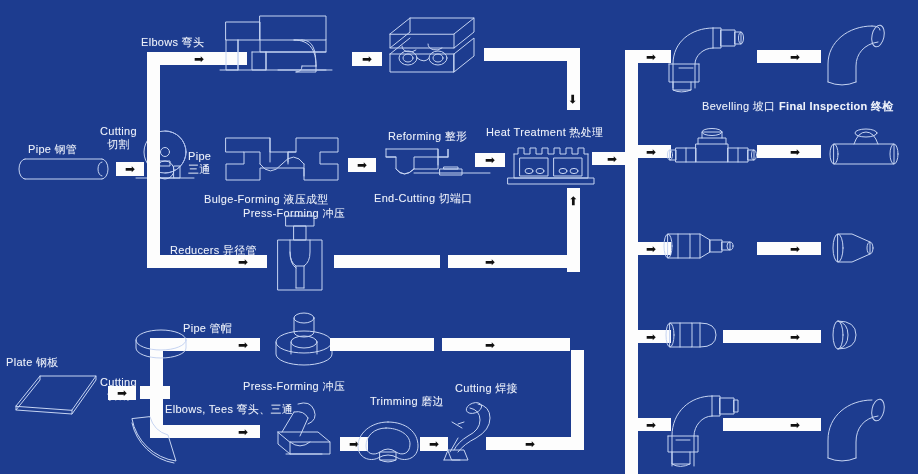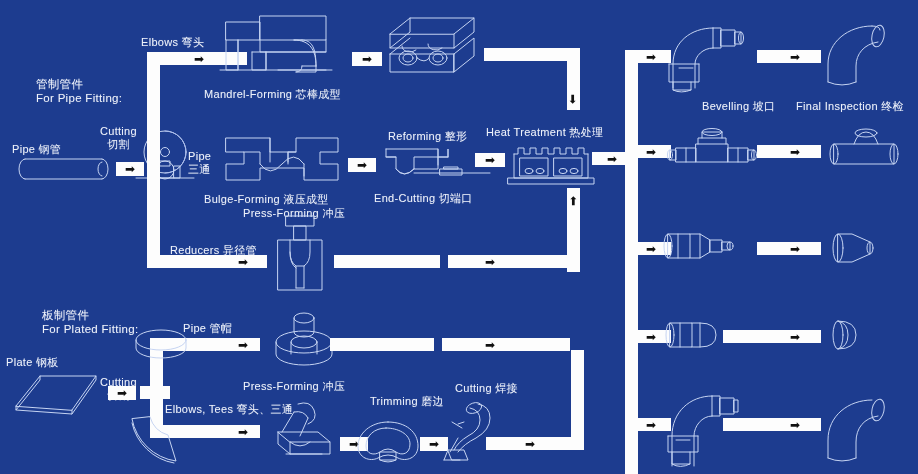--- a/index.html
+++ b/index.html
@@ -54,25 +54,23 @@
     stroke-linecap:round;
     vector-effect:non-scaling-stroke;
   }
   .fig svg .flat{stroke:#aabcec;}
 </style>
 </head>
 <body>
 
 <div id="stage">
 
-  <div class="lbl sec two" style="left:36px;top:77px;"><span>管制管件</span><br><span>For Pipe Fitting:</span></div>
-
-  <div class="lbl sec two" style="left:42px;top:308px;"><span>板制管件</span><br><span>For Plated Fitting:</span></div>
-
-  <div class="lbl" style="left:12px;top:143px;">Pipe 钢管</div>
+
+
+  <div class="lbl" style="left:28px;top:143px;">Pipe 钢管</div>
 
   <div class="fig" style="left:18px;top:156px;">
     <svg width="92" height="26" viewBox="0 0 92 26">
       <path d="M7 3 H84"></path>
         <path d="M7 23 H84"></path>
       <path d="M7 3 a6 10 0 0 0 0 20"></path>
       <path d="M84 3 a6 10 0 0 1 0 20"></path>
       <path d="M84 6 a4 7 0 0 0 0 14"></path>
     </svg>
   </div>
@@ -120,21 +118,20 @@
       <path d="M78 28 c16 0 22 10 22 26"></path>
       <path d="M86 28 c10 0 14 8 14 26"></path>
       <path d="M78 28 h8"></path>
       <path d="M100 54 h-14 a0 0 0 0 0 0 0"></path>
       <path d="M86 54 q0 6 -6 6"></path>
       <path d="M100 54 v6 h-20"></path>
       <path d="M62 58 h48"></path>
       <path d="M4 58 H116"></path>
     </svg>
   </div>
-  <div class="lbl" style="left:204px;top:88px;">Mandrel-Forming 芯棒成型</div>
 
   <div class="arw" style="left:352px;top:52px;width:30px;height:14px;">
       <span>➡</span>
     </div>
 
   <div class="fig" style="left:384px;top:14px;">
     <svg width="96" height="76" viewBox="0 0 96 76">
       <path d="M6 20 L26 4 H90 L70 20 Z"></path>
       <path d="M6 20 v14 L26 18 V4"></path>
       <path d="M6 34 H70 L90 18 V4"></path>
@@ -390,21 +387,21 @@
       <path d="M8 74 q8 4 18 0"></path>
       <path d="M14 52 h14"></path>
     </svg>
   </div>
   <div class="lbl" style="left:702px;top:100px;">Bevelling 坡口</div>
 
   <div class="bar" style="left:757px;top:50px;width:64px;height:13px;"></div>
   <div class="arw" style="left:781px;top:50px;width:28px;height:13px;">
       <span>➡</span>
     </div>
-  <div class="lbl" style="left:796px;top:100px;">Final Inspection 终检</div>
+  <div class="lbl" style="left:779px;top:100px;font-weight:bold;">Final Inspection 终检</div>
 
   <div class="fig" style="left:822px;top:20px;">
     <svg width="72" height="66" viewBox="0 0 72 66">
       <path d="M6 62 V44 C6 22 26 6 50 6"></path>
       <path d="M34 62 V46 c0 -12 8 -22 22 -24"></path>
       <ellipse cx="56" cy="16" rx="6" ry="11" transform="rotate(12 56 16)"></ellipse>
       <path d="M6 62 q14 6 28 0"></path>
       <path d="M50 6 q8 0 8 4"></path>
     </svg>
   </div>

